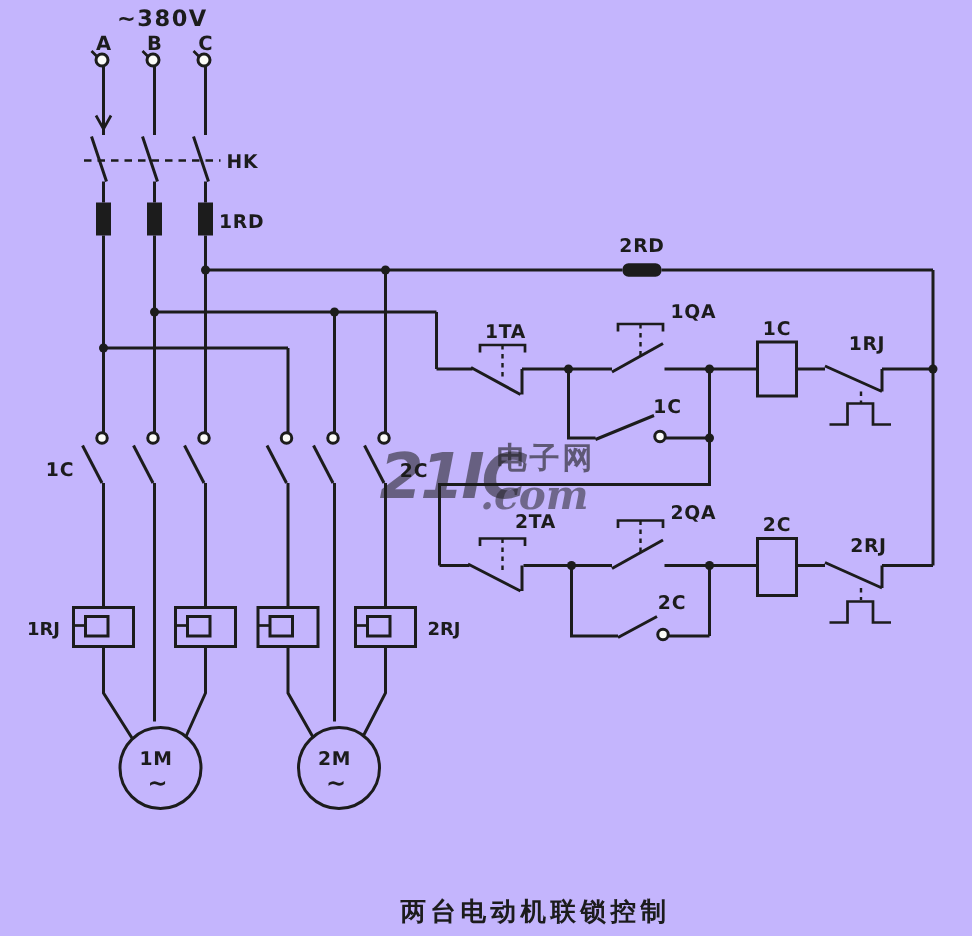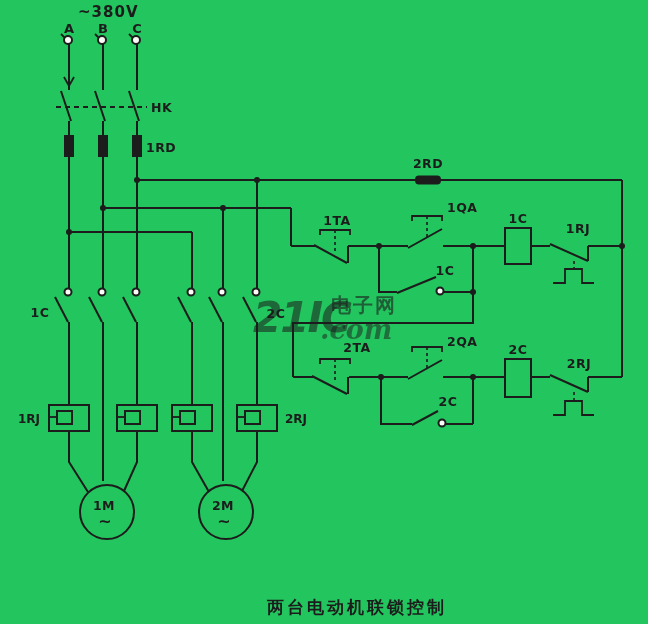--- a/index.html
+++ b/index.html
@@ -1,19 +1,19 @@
 <!DOCTYPE html>
 <html><head>
 <meta charset="utf-8">
 <style>
   html,body{margin:0;padding:0;background:#e8e8e8;}
   .page{
     position:relative;
     width:648px;height:624px;
-    background:#22c55e;
+    background:#c4b5fd;
     font-family:"DejaVu Sans","Liberation Sans",sans-serif;
     overflow:hidden;
   }
   svg text{
     font-family:"DejaVu Sans","Liberation Sans",sans-serif;
     fill:#1c1c1c;
   }
   svg .lbl{font-size:12.5px;font-weight:bold;letter-spacing:.5px;}
   svg .lbl-sm{font-size:12px;font-weight:bold;}
   svg .phase{font-size:13px;font-weight:bold;}

